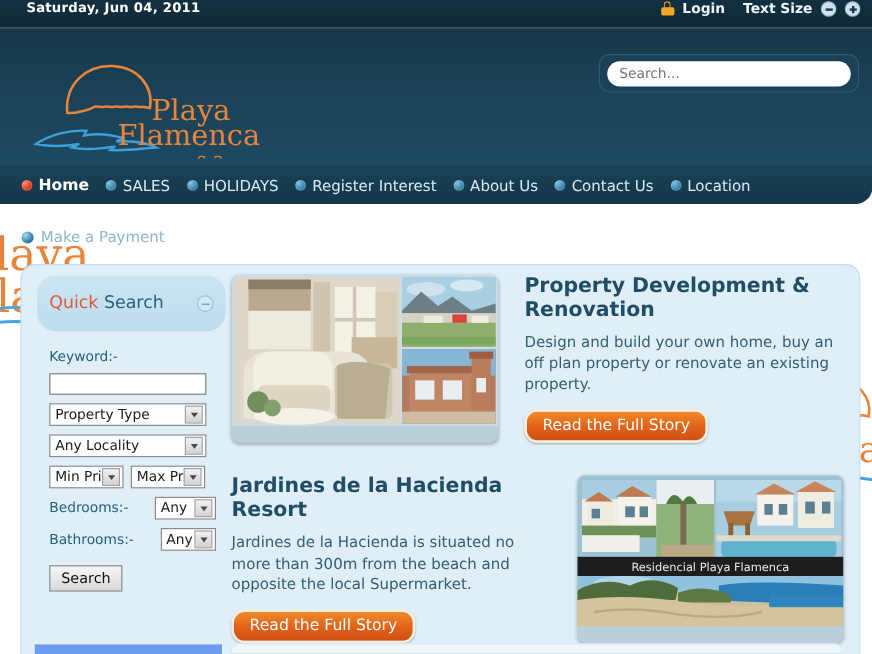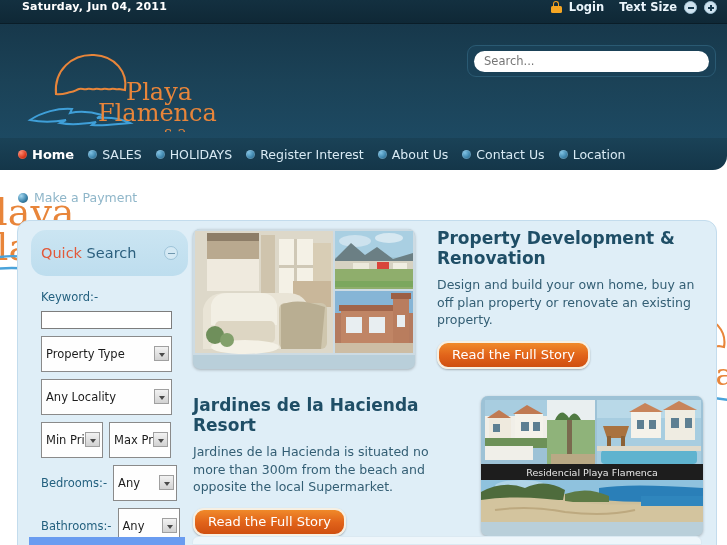--- a/index.html
+++ b/index.html
@@ -60,21 +60,21 @@
   .header {
     position: absolute; left: 0; top: 24px; width: 727px; height: 119px;
     background: linear-gradient(to bottom, #17384b 0%, #1b4257 48%, #1d4a63 100%);
   }
   .logo {
     position: absolute; left: 18px; top: 18px; width: 200px; height: 90px;
   }
   .logo svg { display: block; }
   .search-wrap {
     position: absolute; right: 11px; top: 21px;
-    width: 249px; height: 32px;
+    width: 217px; height: 32px;
     background: #1a4157; border: 1px solid #2a5a73;
     border-radius: 9px; display: flex; align-items: center;
     padding: 0 6px;
   }
   .search-input {
     width: 100%; height: 21px; border: none; outline: none;
     border-radius: 11px; background: #ffffff;
     font-family: "DejaVu Sans", sans-serif; font-size: 11.5px;
     color: #555; padding: 0 10px;
   }
@@ -156,21 +156,21 @@
     width: 7px; height: 1.5px; background: #6f97ae;
   }
   .qs-body { padding: 14px 8px 0 10px; }
   .qs-label { color: #23607f; font-size: 11.5px; display: block; margin-bottom: 4px; }
   .qs-text {
     width: 131px; height: 18px; border: 1px solid #7d7d7d;
     background: #fff; outline: none; font-size: 11px;
     font-family: "DejaVu Sans", sans-serif; padding: 0 3px;
   }
   .qs-select {
-    height: 36px; border: 1px solid #8a8a8a;
+    height: 19px; border: 1px solid #8a8a8a;
     background: #fefefe; font-family: "DejaVu Sans", sans-serif;
     font-size: 11.5px; color: #1c1c1c; margin-top: 7px;
     display: flex; align-items: center; position: relative; cursor: pointer;
     box-shadow: inset 1px 1px 0 #fff;
   }
   .qs-select .sel-text {
     padding-left: 4px; overflow: hidden; white-space: nowrap;
     flex: 1; text-overflow: clip;
   }
   .qs-select .arrow {
@@ -183,21 +183,21 @@
     border-left: 3.5px solid transparent; border-right: 3.5px solid transparent;
     border-top: 4px solid #4a4a4a;
   }
   .qs-select.wide { width: 131px; }
   .qs-price-row { display: flex; gap: 6px; }
   .qs-select.price { width: 62px; }
   .qs-inline {
     display: flex; align-items: center; gap: 6px; margin-top: 7px;
   }
   .qs-inline .qs-label { margin: 0; white-space: nowrap; }
-  .qs-select.small { width: 64px; margin-top: 0; }
+  .qs-select.small { width: 64px; margin-top: 0; margin-left: 16px; }
   .qs-btn {
     margin-top: 12px; padding: 3px 9px;
     font-family: "DejaVu Sans", sans-serif; font-size: 12px; color: #111;
     background: linear-gradient(to bottom, #f6f6f6, #d9d9d9);
     border: 1px solid #8a8a8a; cursor: pointer;
   }
 
   
   .article { position: absolute; }
   .art1 { left: 175px; top: 8px; width: 510px; }

